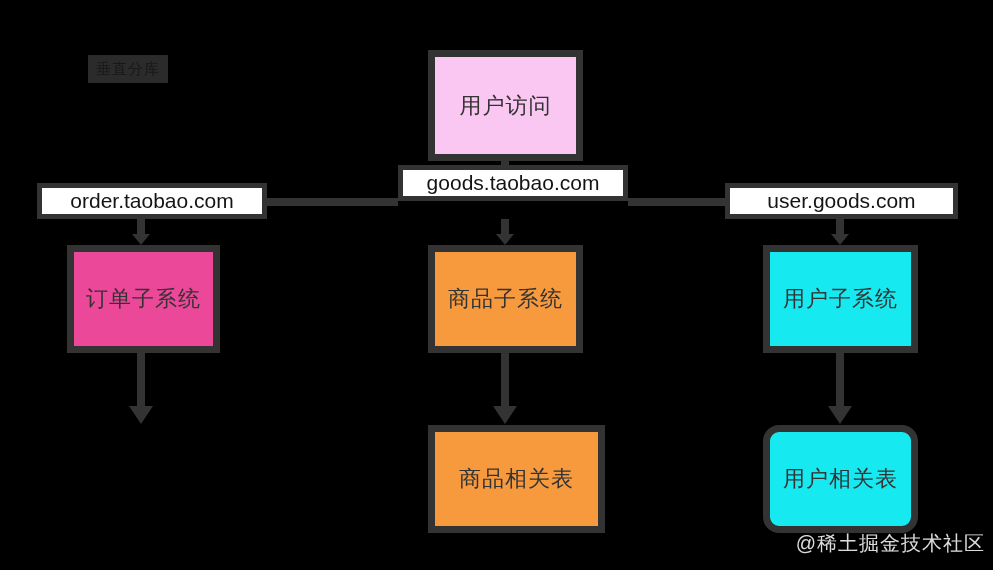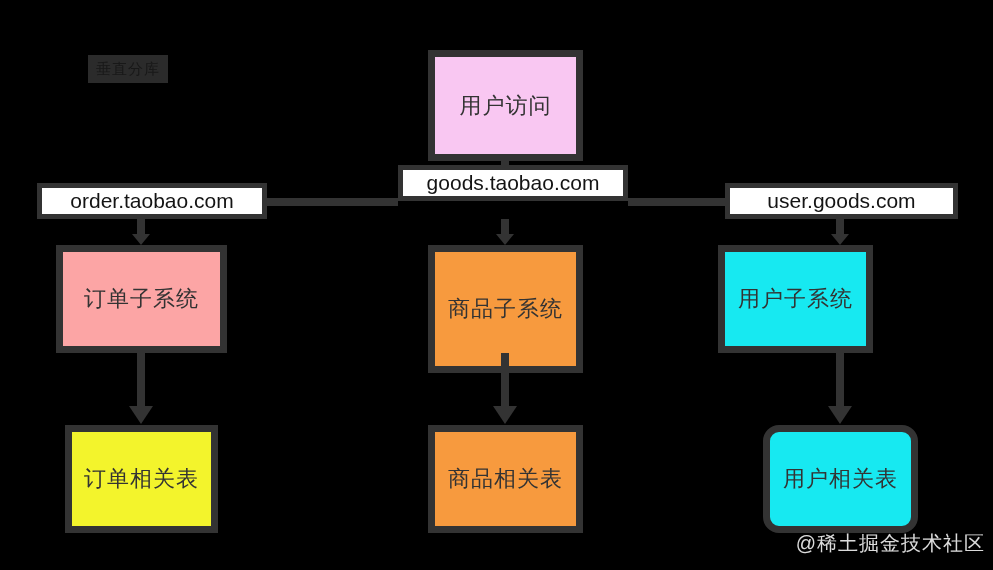--- a/index.html
+++ b/index.html
@@ -80,32 +80,31 @@
 
   <div class="line" style="left:137px;top:219px;width:8px;height:16px;"></div>
   <div class="arrow-down-small" style="left:132px;top:234px;"></div>
 
   <div class="line" style="left:501px;top:219px;width:8px;height:16px;"></div>
   <div class="arrow-down-small" style="left:496px;top:234px;"></div>
 
   <div class="line" style="left:836px;top:219px;width:8px;height:16px;"></div>
   <div class="arrow-down-small" style="left:831px;top:234px;"></div>
 
-  <div class="node node-colored" style="left: 56px; top: 245px; width: 171px; height: 108px; background-color: #fca5a5;">订单子系统</div>
-  <div class="node node-colored" style="left: 428px; top: 245px; width: 155px; height: 128px; background-color: rgb(247, 154, 62);">商品子系统</div>
-  <div class="node node-colored" style="left: 718px; top: 245px; width: 155px; height: 108px; background-color: rgb(23, 233, 241);">用户子系统</div>
+  <div class="node node-colored" style="left: 67px; top: 245px; width: 153px; height: 108px; background-color: #ec4899;">订单子系统</div>
+  <div class="node node-colored" style="left: 428px; top: 245px; width: 155px; height: 108px; background-color: rgb(247, 154, 62);">商品子系统</div>
+  <div class="node node-colored" style="left: 763px; top: 245px; width: 155px; height: 108px; background-color: rgb(23, 233, 241);">用户子系统</div>
 
   <div class="line" style="left:137px;top:353px;width:8px;height:54px;"></div>
   <div class="arrow-down" style="left:129px;top:406px;"></div>
 
   <div class="line" style="left:501px;top:353px;width:8px;height:54px;"></div>
   <div class="arrow-down" style="left:493px;top:406px;"></div>
 
   <div class="line" style="left:836px;top:353px;width:8px;height:54px;"></div>
   <div class="arrow-down" style="left:828px;top:406px;"></div>
 
-  <div class="node node-colored" style="left: 65px; top: 425px; width: 153px; height: 108px; background-color: rgb(243, 244, 44);">订单相关表</div>
-  <div class="node node-colored" style="left: 428px; top: 425px; width: 155px; height: 108px; background-color: rgb(247, 154, 62);">商品相关表</div>
+  <div class="node node-colored" style="left: 428px; top: 425px; width: 177px; height: 108px; background-color: rgb(247, 154, 62);">商品相关表</div>
   <div class="node node-colored" style="left: 763px; top: 425px; width: 155px; height: 108px; background-color: rgb(23, 233, 241); border-radius: 16px;">用户相关表</div>
 
   <div class="watermark">@稀土掘金技术社区</div>
 
 </div>
 
 </body></html>

